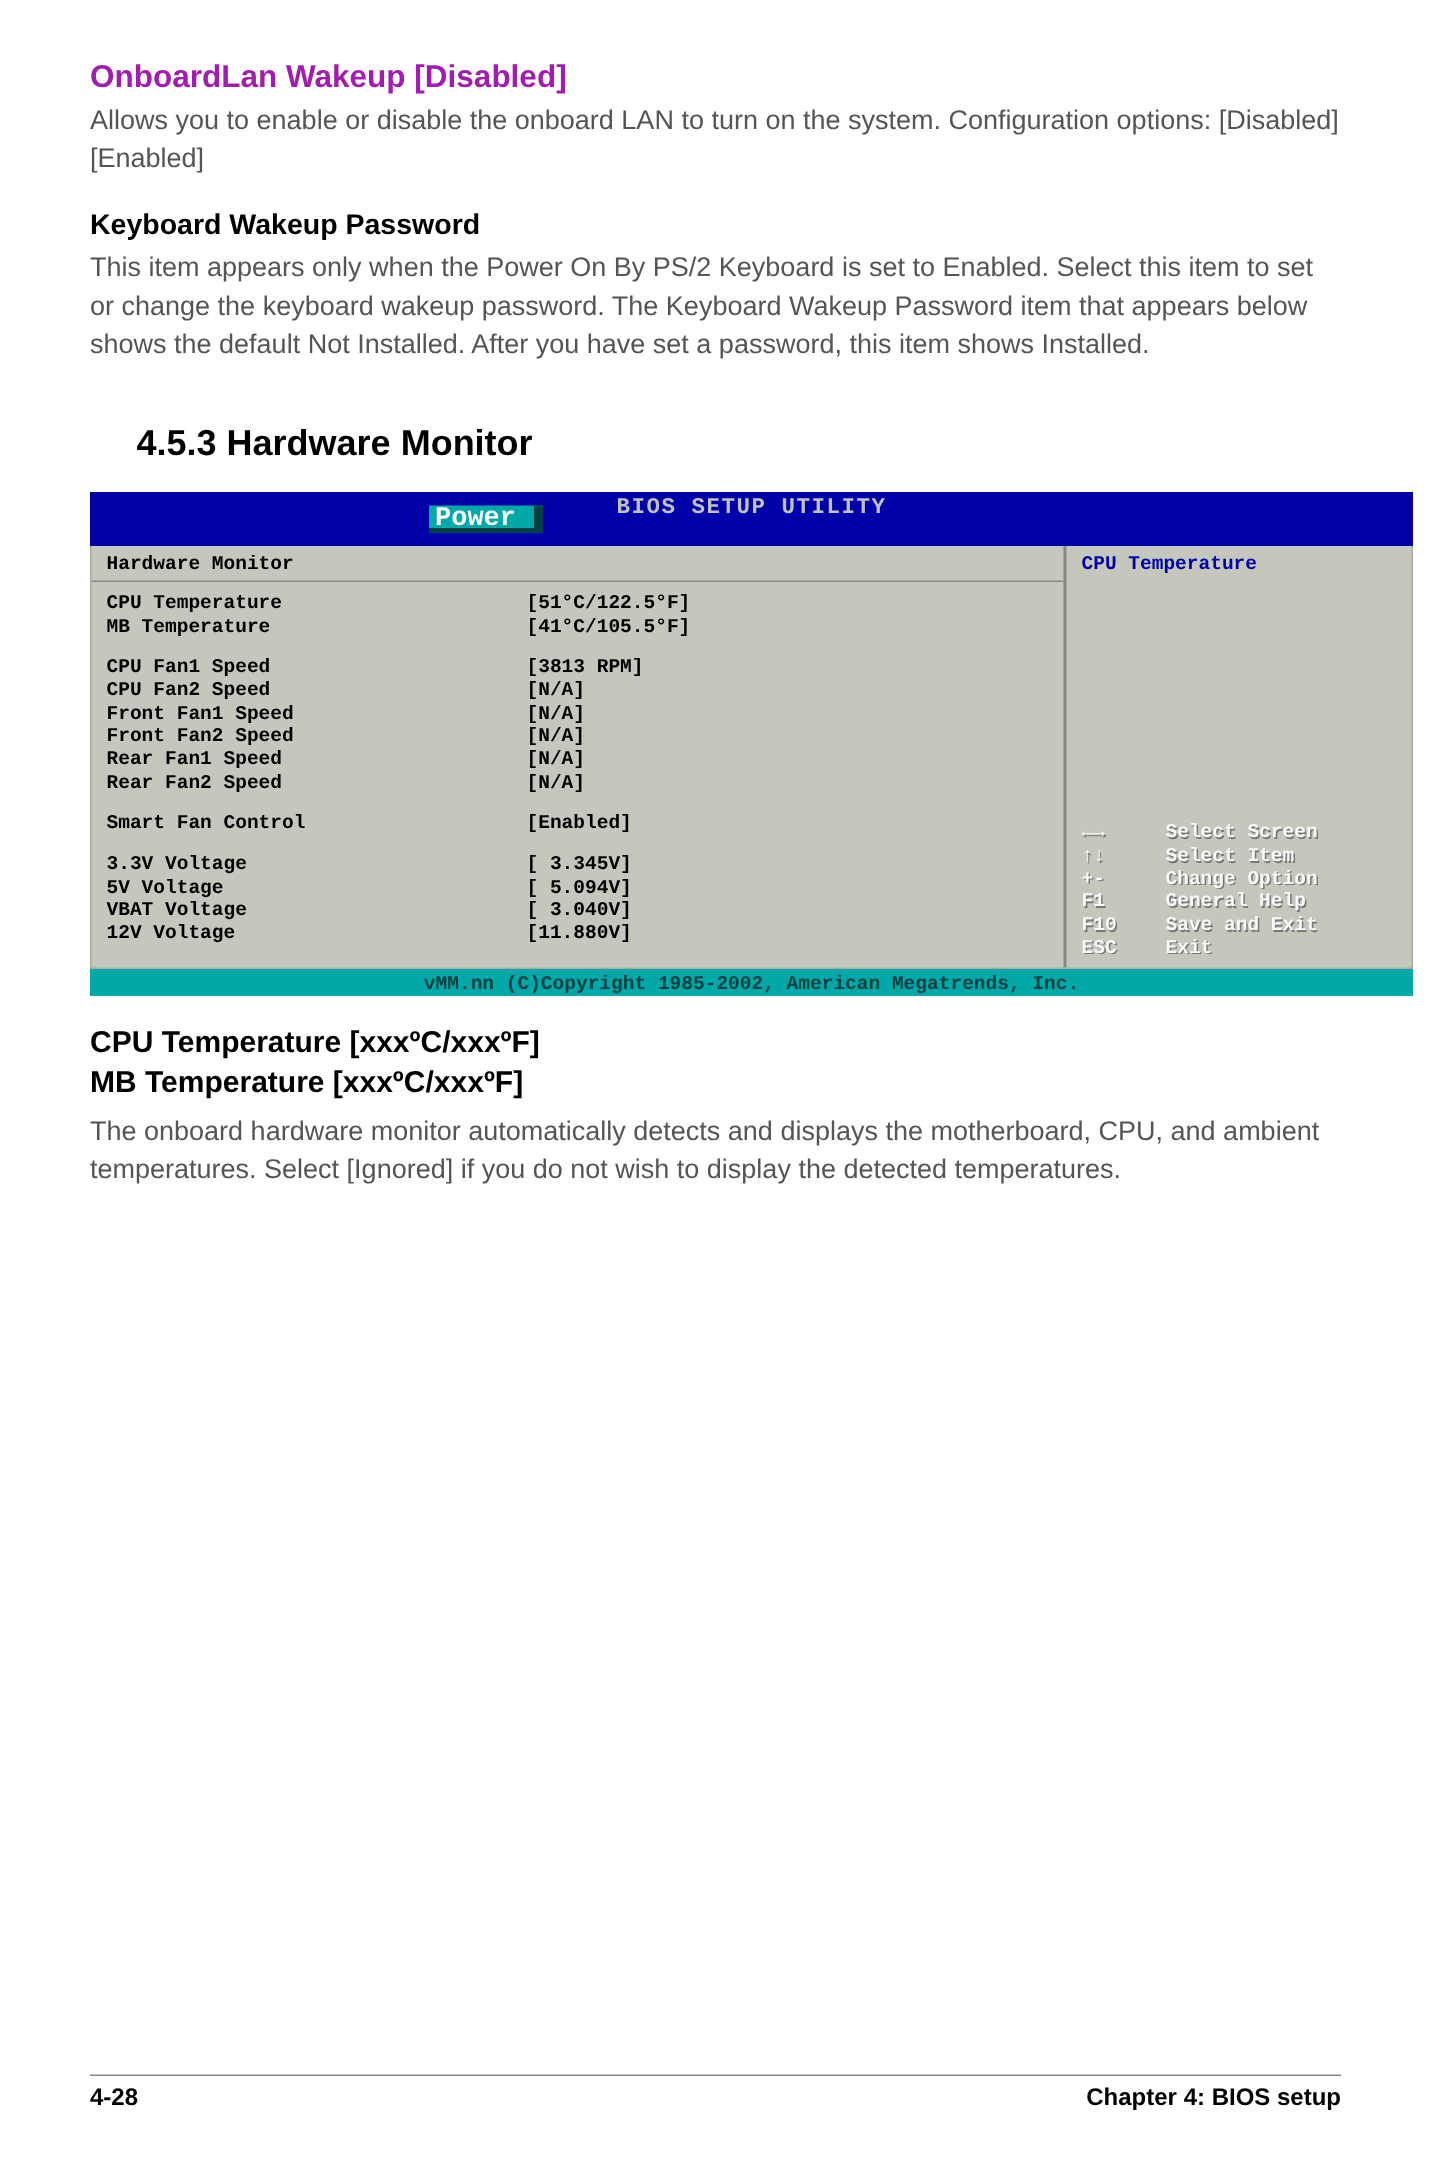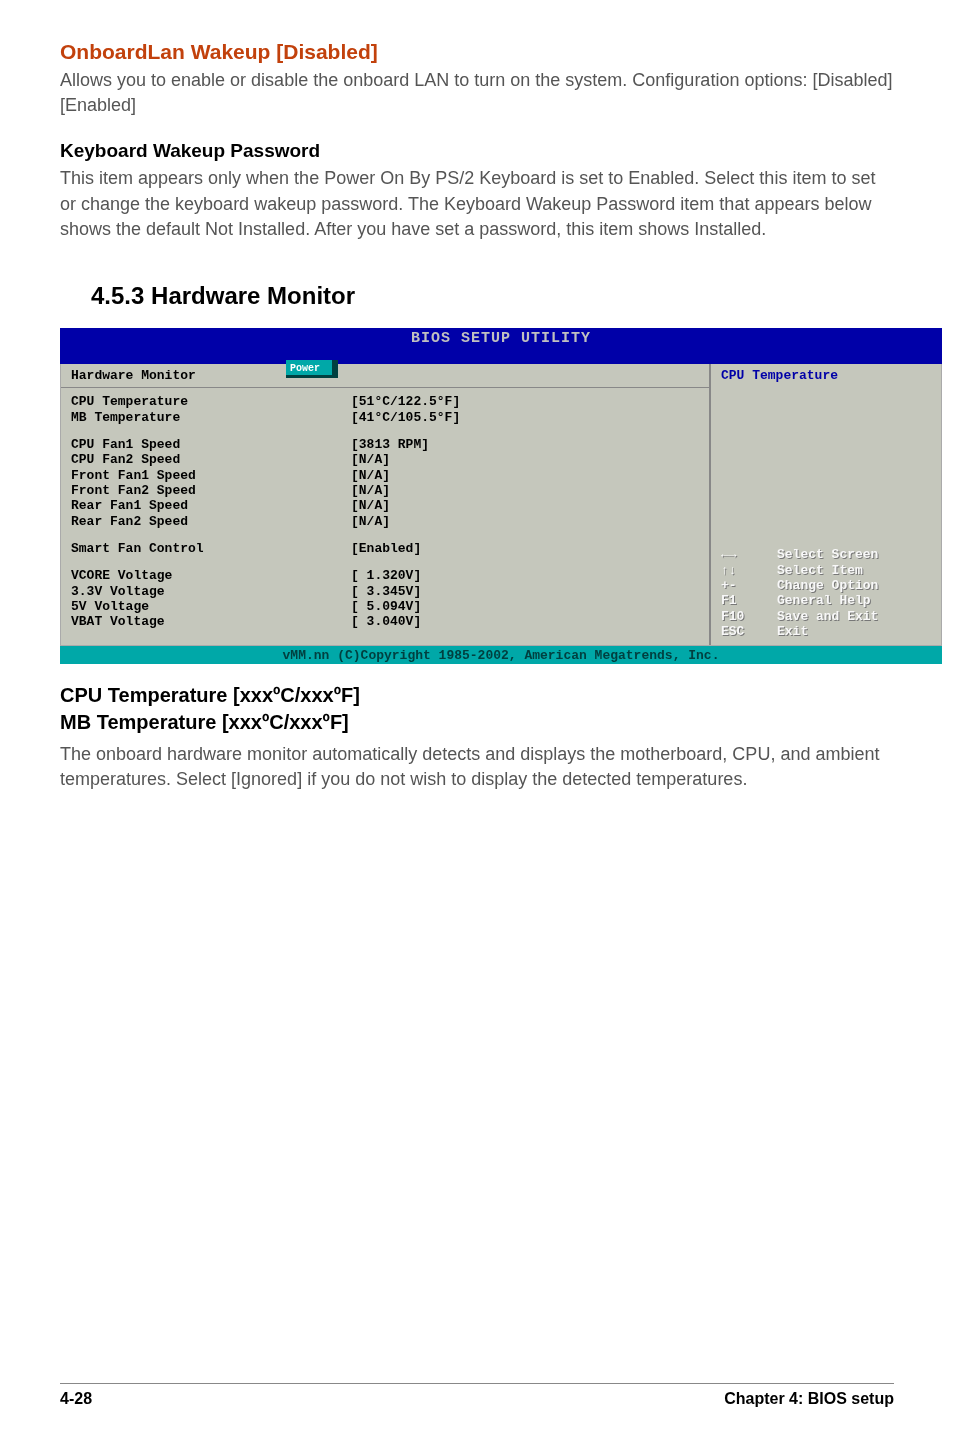--- a/index.html
+++ b/index.html
@@ -11,21 +11,21 @@
       font-family: Arial, Helvetica, sans-serif;
       background: #fff;
       width: 954px;
       padding: 40px 60px 30px 60px;
       position: relative;
       min-height: 1438px;
     }
     .heading-bold {
       font-weight: bold;
       font-size: 21px;
-      color: #c2410c;
+      color: #a21caf;
       margin-bottom: 4px;
     }
     .heading-sub {
       font-weight: bold;
       font-size: 19px;
       color: #000;
       margin-bottom: 4px;
     }
     .body-text {
       font-size: 18px;
@@ -62,30 +62,30 @@
       letter-spacing: 1px;
       text-align: center;
       position: absolute;
       left: 0;
       right: 0;
       top: 0;
     }
     .bios-tab {
       background: #00A8A8;
       color: #fff;
-      font-size: 10px;
+      font-size: 18px;
       font-weight: bold;
       padding: 0 12px 0 4px;
       height: 18px;
       line-height: 18px;
       border-right: 6px solid #004040;
       border-bottom: 3px solid #004040;
       position: absolute;
       left: 226px;
-      top: 30px;
+      top: 7px;
       text-align: center;
     }
     .bios-body {
       display: flex;
       background: #C5C7BC;
       border: 1px solid #aaa;
       border-top: none;
     }
     .bios-left {
       flex: 1;
@@ -216,34 +216,34 @@
           <span class="bios-label">Rear Fan2 Speed</span>
           <span class="bios-value">[N/A]</span>
         </div>
       <div style="height:12px"></div>
       <div class="bios-row">
           <span class="bios-label">Smart Fan Control</span>
           <span class="bios-value">[Enabled]</span>
         </div>
       <div style="height:12px"></div>
       <div class="bios-row">
-          <span class="bios-label">VCORE Voltage</span>
-          <span class="bios-value">[ 1.320V]</span>
-        </div>
-      <div class="bios-row">
           <span class="bios-label">3.3V Voltage</span>
           <span class="bios-value">[ 3.345V]</span>
         </div>
       <div class="bios-row">
           <span class="bios-label">5V Voltage</span>
           <span class="bios-value">[ 5.094V]</span>
         </div>
       <div class="bios-row">
           <span class="bios-label">VBAT Voltage</span>
           <span class="bios-value">[ 3.040V]</span>
+        </div>
+      <div class="bios-row">
+          <span class="bios-label">12V Voltage</span>
+          <span class="bios-value">[11.880V]</span>
         </div>
     </div>
     <div class="bios-right">
       <div class="bios-right-header">CPU Temperature</div>
       <div style="height:164px"></div>
       <div class="bios-legend">
         <div class="bios-legend-row">
             <span class="bios-legend-key">←→</span>
             <span>Select Screen</span>
           </div>

